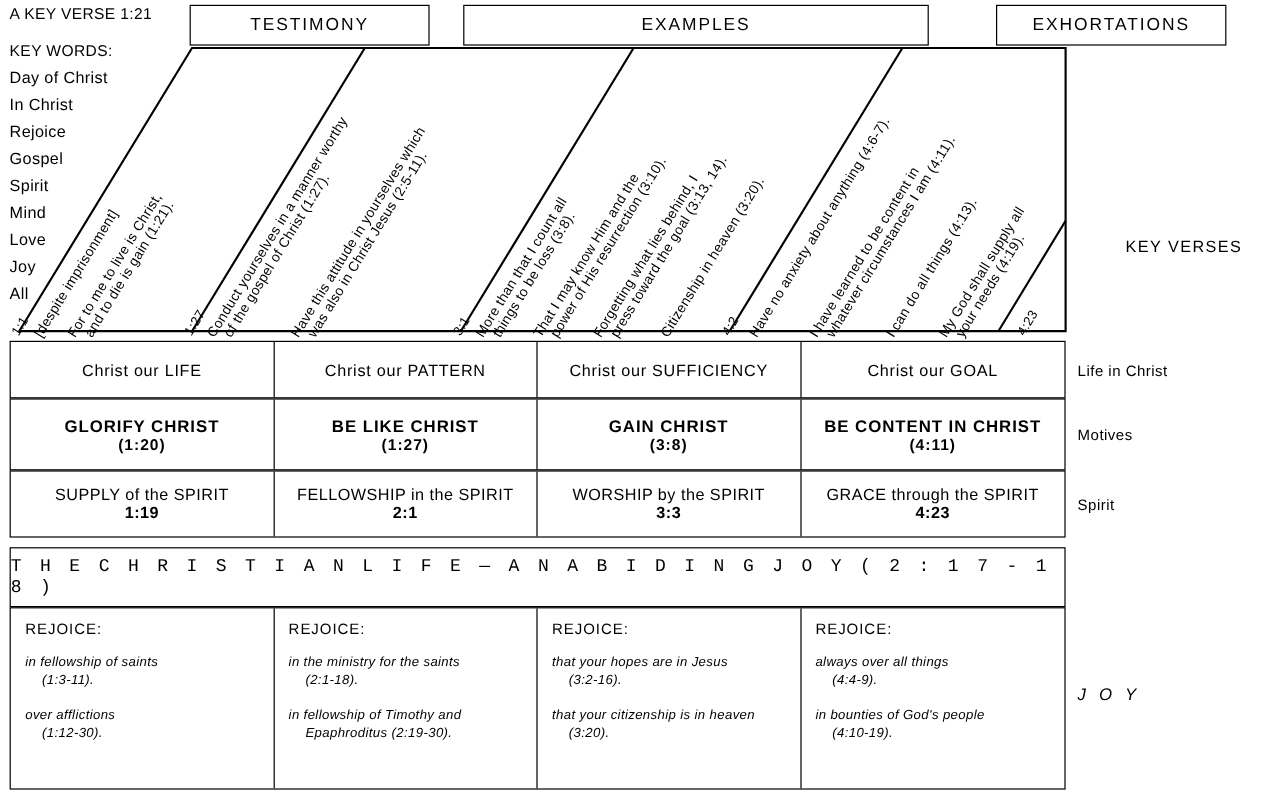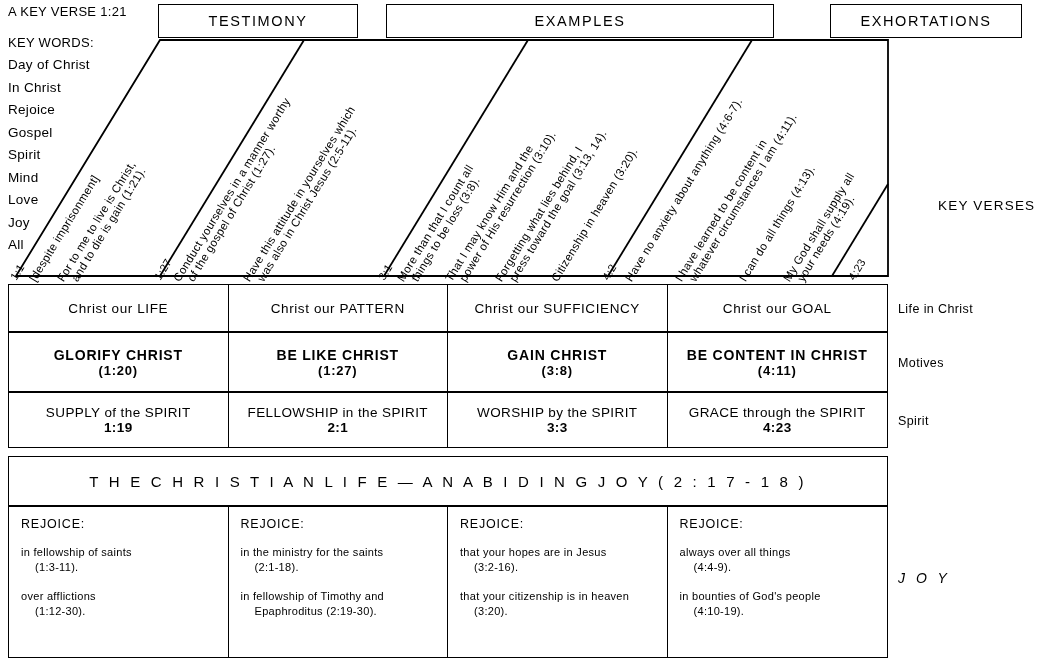--- a/index.html
+++ b/index.html
@@ -147,20 +147,21 @@
     top: 456px;
     width: 880px;
     height: 50px;
     box-sizing: border-box;
     border: 1.6px solid #000;
     display: flex;
     align-items: center;
     justify-content: center;
     font-size: 15px;
     letter-spacing: 3.2px;
+    font-family: Liberation Mono, monospace;
   }
 
   
   #rejoice-row {
     position: absolute;
     left: 8px;
     top: 506px;
     width: 880px;
     height: 152px;
     box-sizing: border-box;
@@ -177,20 +178,21 @@
   .rejoice-title {
     font-size: 12.5px;
     letter-spacing: 0.8px;
     margin-bottom: 14px;
   }
   .rejoice-item {
     font-size: 11px;
     letter-spacing: 0.3px;
     line-height: 15px;
     margin-bottom: 14px;
+    font-style: italic;
   }
   .rejoice-item .sub { padding-left: 14px; display: block; }
   #joy-label {
     position: absolute;
     left: 898px;
     top: 570px;
     font-size: 14px;
     letter-spacing: 3.5px;
     font-style: italic;
   }

